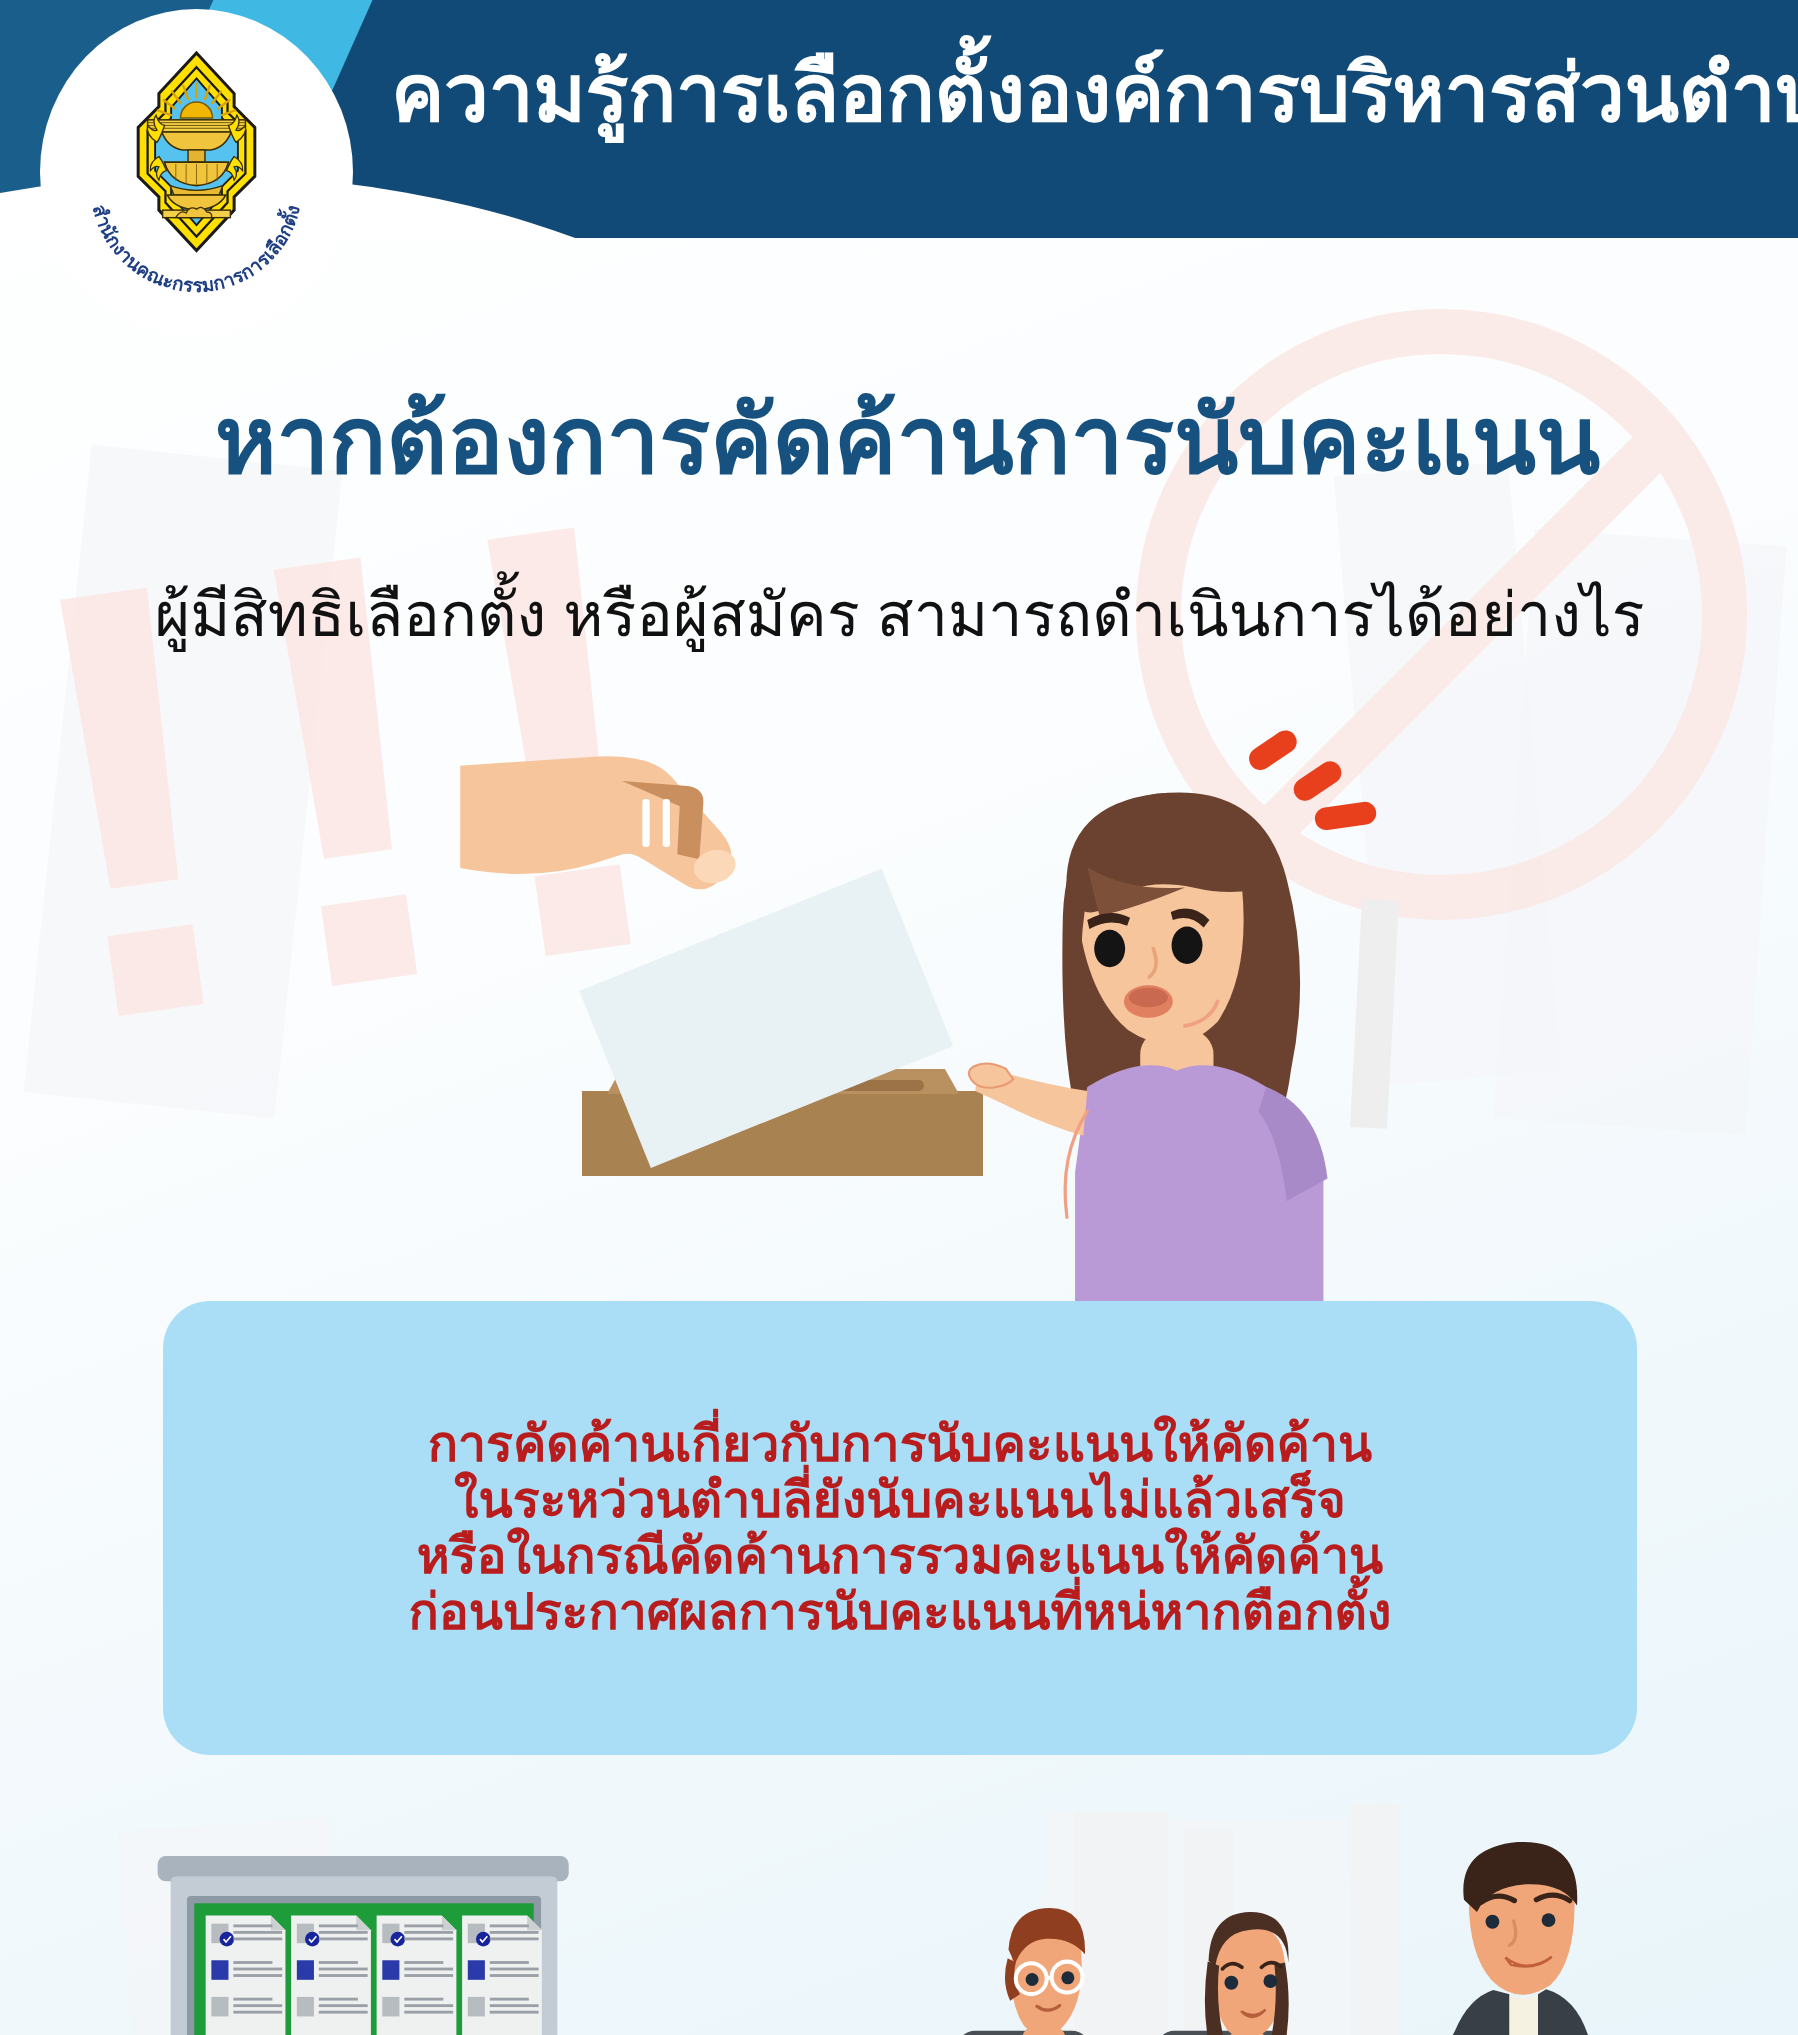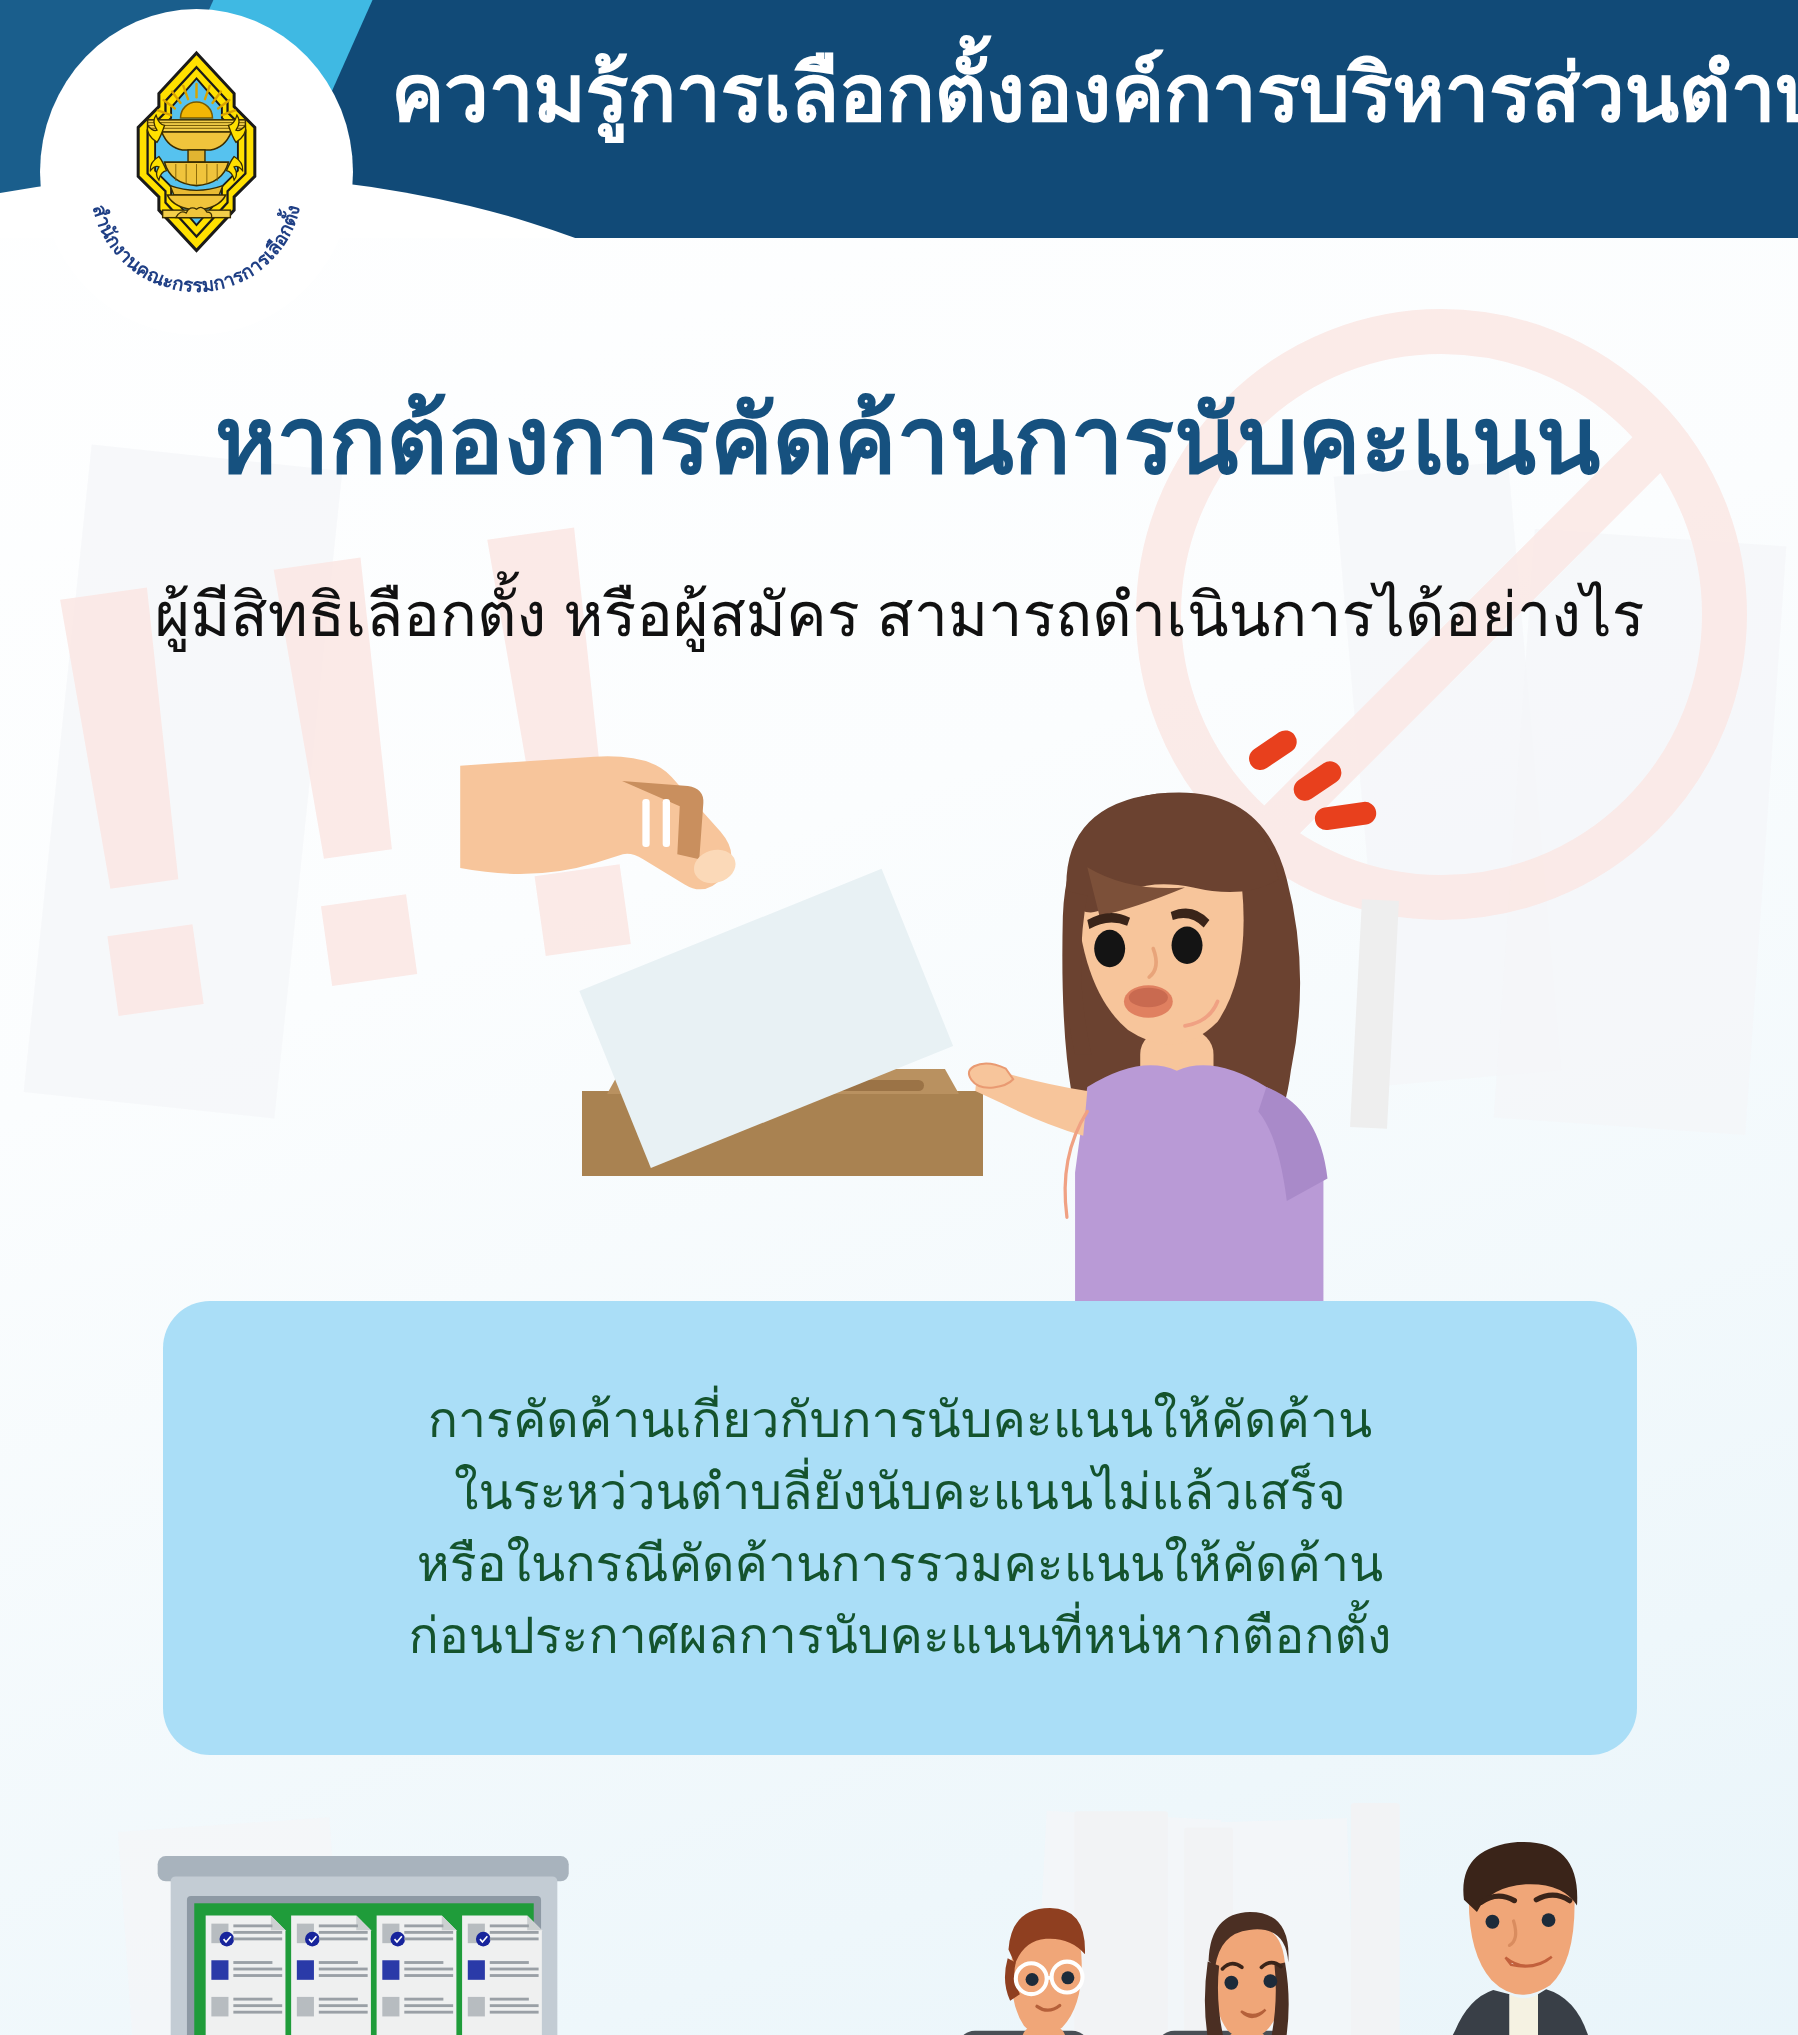--- a/index.html
+++ b/index.html
@@ -105,23 +105,23 @@
   
   #content-panel {
     position:absolute; left:163px; top:1301px;
     width:1474px; height:454px;
     background:#aadef7; border-radius:47px;
     display:flex; flex-direction:column;
     align-items:center; justify-content:center;
     padding:16.3px 0;
   }
   .panel-line {
-    color:#14532d; font-size:50px; font-weight:400;
+    color:#b91c1c; font-size:50px; font-weight:700;
     line-height:1.0; white-space:nowrap; text-align:center;
-    margin:11px 0;
+    margin:3px 0;
   }
 
   
   #illus-bottom { position:absolute; left:0; top:1803px; width:1799px; height:513px; }
 </style>
 </head>
 <body>
 
 <div id="poster">
 

